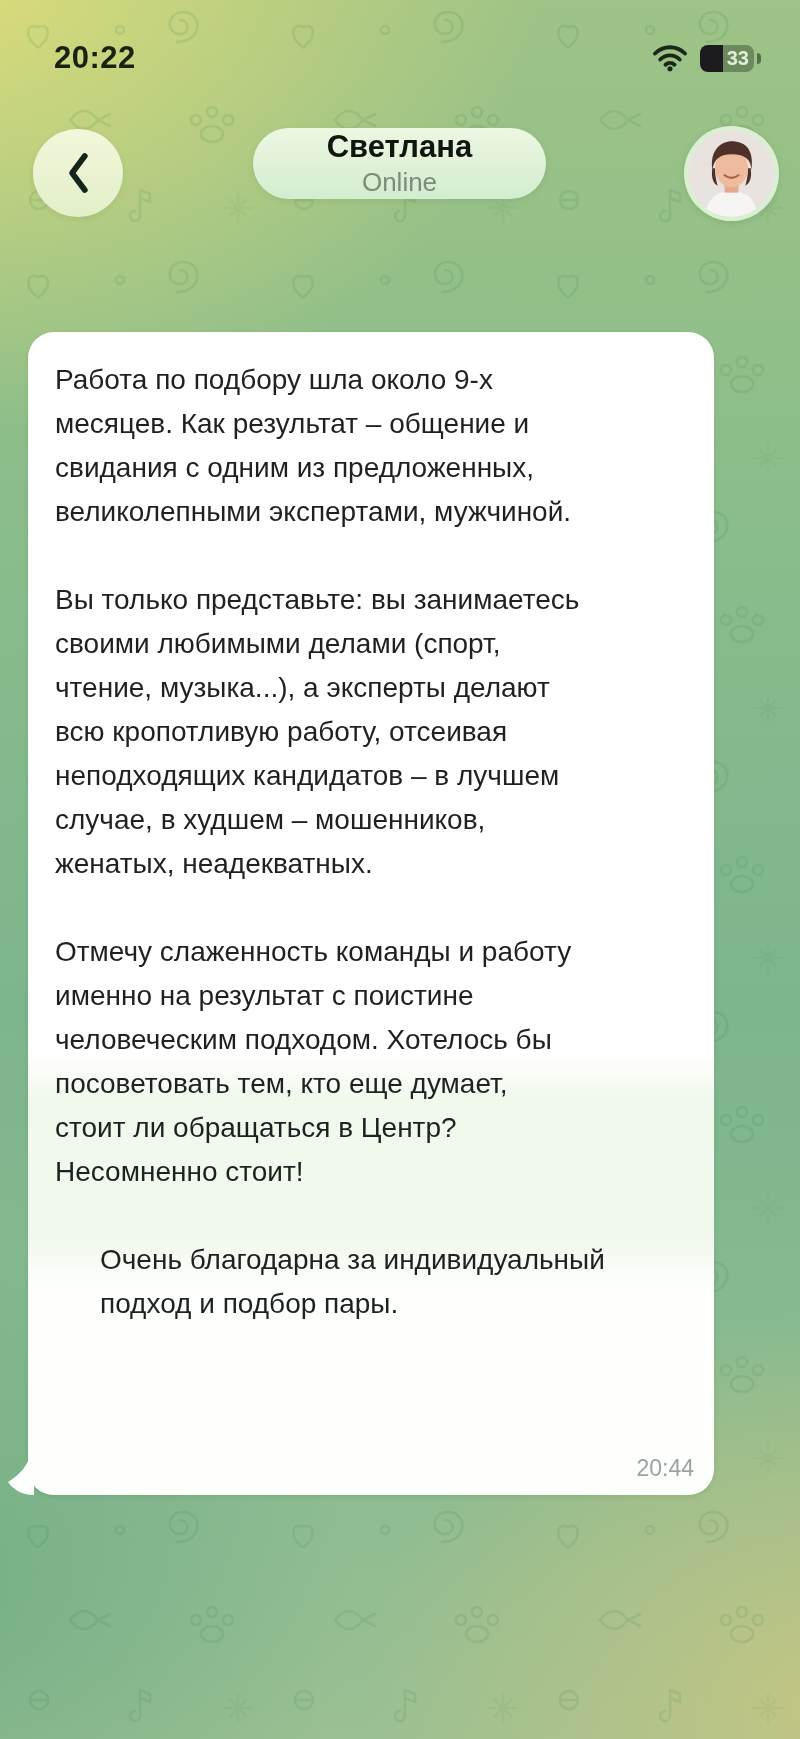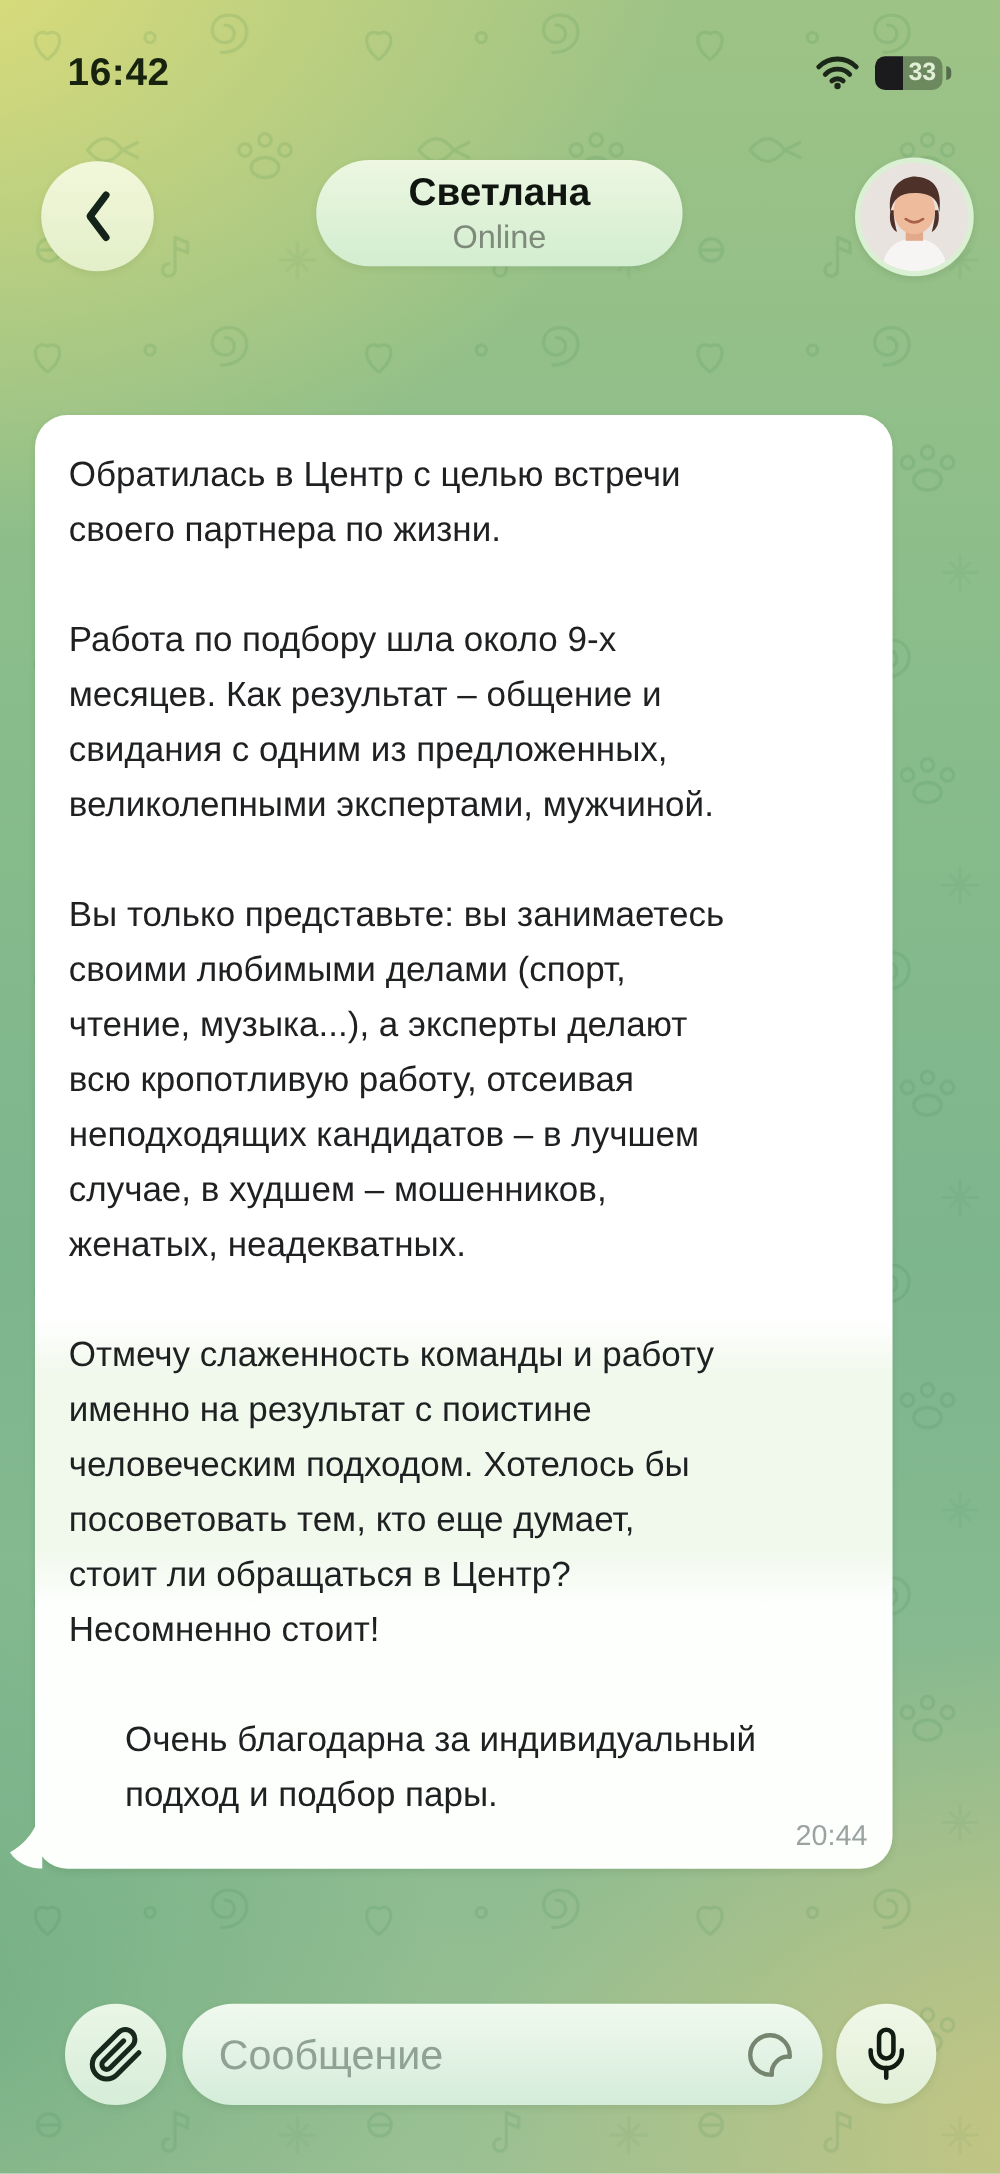--- a/index.html
+++ b/index.html
@@ -24,21 +24,21 @@
     border-radius:8px; overflow:hidden; display:flex; align-items:center;
     background:linear-gradient(to right, #1b1b1d 0 42%, rgba(70,90,62,0.55) 42% 100%); }
   .battery .pct { width:100%; text-align:right; padding-right:5px; font-size:20px; font-weight:700; color:rgba(233,243,222,0.95); }
   .battery-cap { position:absolute; left:757px; top:53px; width:4px; height:11px; border-radius:0 4px 4px 0; background:rgba(30,40,28,0.55); }
 
   
   .header { position:absolute; top:0; left:0; right:0; height:230px; z-index:3; }
   .back-btn { position:absolute; left:33px; top:129px; width:90px; height:88px; border-radius:50%;
     background:linear-gradient(to bottom, #f2f7da, #e3efc9); box-shadow:0 2px 6px rgba(60,90,50,0.10);
     display:flex; align-items:center; justify-content:center; cursor:pointer; }
-  .title-pill { position:absolute; left:253px; top:128px; width:293px; height:85px; border-radius:45px;
+  .title-pill { position:absolute; left:253px; top:128px; width:293px; height:71px; border-radius:45px;
     background:linear-gradient(to bottom, #edf7e2, #d2edcf); box-shadow:0 2px 6px rgba(60,90,50,0.10);
     display:flex; flex-direction:column; align-items:center; justify-content:center; cursor:pointer; }
   .title-pill .title { font-size:31px; font-weight:700; color:#101510; line-height:1.15; }
   .title-pill .subtitle { font-size:26px; color:#7e8b7b; margin-top:2px; }
   .avatar { position:absolute; left:684px; top:126px; width:95px; height:95px; border-radius:50%;
     background:#d9f0d2; box-shadow:0 2px 6px rgba(60,90,50,0.15); cursor:pointer;
     display:flex; align-items:center; justify-content:center; }
   .avatar svg { width:87px; height:87px; border-radius:50%; display:block; }
 
   
@@ -87,21 +87,21 @@
           <path d="M30 200 a9 9 0 1 1 9 9 M39 209 a9 9 0 1 1 9 -9 M30 200 l18 0"></path>
           <path d="M140 190 v26 m0 -26 l10 4 v8 l-10 -4 M140 216 a5 5 0 1 1 -5 -5"></path>
           <path d="M230 200 l16 16 m-16 0 l16 -16 m-22 8 l28 0 m-14 -14 l0 28" opacity="0.5"></path>
         </g>
       </pattern>
     </defs>
     <rect width="800" height="1739" fill="url(#doo)"></rect>
   </svg>
 
   <div class="statusbar">
-    <div class="clock">16:42</div>
+    <div class="clock">20:22</div>
     <svg class="wifi" viewBox="0 0 24 18">
       <g fill="none" stroke="#1b2819" stroke-width="2.6" stroke-linecap="round">
         <path d="M2 6 a14 14 0 0 1 20 0"></path>
         <path d="M5.5 10 a9 9 0 0 1 13 0"></path>
         <path d="M9 13.5 a4.5 4.5 0 0 1 6 0"></path>
       </g>
       <circle cx="12" cy="16.2" r="1.7" fill="#1b2819"></circle>
     </svg>
     <div class="battery">
       <span class="pct">33</span>
@@ -137,22 +137,20 @@
           <path d="M42 52 Q50 58 58 52" fill="none" stroke="#a8604a" stroke-width="2.4" stroke-linecap="round"></path>
         </g>
       </svg>
     </div>
   </div>
 
   <div class="bubble">
     <svg class="bubble-tail" viewBox="0 0 26 44">
       <path d="M26 0 L26 44 C16 44 6 40 0 31 C10 25 21 15 23 0 Z" fill="#fdfffd"></path>
     </svg>
-    <p class="msg-paragraph">Обратилась в Центр с целью встречи
-своего партнера по жизни.</p>
     <p class="msg-paragraph">Работа по подбору шла около 9-х
 месяцев. Как результат – общение и
 свидания с одним из предложенных,
 великолепными экспертами, мужчиной.</p>
     <p class="msg-paragraph">Вы только представьте: вы занимаетесь
 своими любимыми делами (спорт,
 чтение, музыка...), а эксперты делают
 всю кропотливую работу, отсеивая
 неподходящих кандидатов – в лучшем
 случае, в худшем – мошенников,
@@ -161,41 +159,14 @@
 именно на результат с поистине
 человеческим подходом. Хотелось бы
 посоветовать тем, кто еще думает,
 стоит ли обращаться в Центр?
 Несомненно стоит!</p>
     <p class="msg-paragraph">Очень благодарна за индивидуальный
 подход и подбор пары.</p>
     <span class="msg-time">20:44</span>
   </div>
 
-  <div class="composer">
-    <div class="attach-btn">
-      <svg width="46" height="46" viewBox="0 0 24 24">
-        <path d="M21.44 11.05l-9.19 9.19a6 6 0 0 1-8.49-8.49l9.19-9.19a4 4 0 0 1 5.66 5.66l-9.2 9.19a2 2 0 0 1-2.83-2.83l8.49-8.48" fill="none" stroke="#17291d" stroke-width="2.1" stroke-linecap="round" stroke-linejoin="round"></path>
-      </svg>
-    </div>
-    <div class="msg-field">
-      <input class="msg-input" type="text" placeholder="Сообщение" style="">
-      <div class="sticker-btn">
-        <svg width="42" height="42" viewBox="0 0 24 24">
-          <g fill="none" stroke="#75856f" stroke-width="2" stroke-linecap="round">
-            <path d="M12.8 20.95 A9 9 0 1 1 20.95 12.8"></path>
-            <path d="M20.95 12.8 C16.3 12.4 12.4 16.3 12.8 20.95"></path>
-          </g>
-        </svg>
-      </div>
-    </div>
-    <div class="mic-btn">
-      <svg width="46" height="46" viewBox="0 0 24 24">
-        <g fill="none" stroke="#101c12" stroke-width="1.9" stroke-linecap="round" stroke-linejoin="round">
-          <rect x="9" y="2" width="6" height="12" rx="3"></rect>
-          <path d="M5.5 10.5 v1 a6.5 6.5 0 0 0 13 0 v-1"></path>
-          <line x1="12" y1="18" x2="12" y2="22"></line>
-        </g>
-      </svg>
-    </div>
-  </div>
 
 </div>
 
 </body></html>

